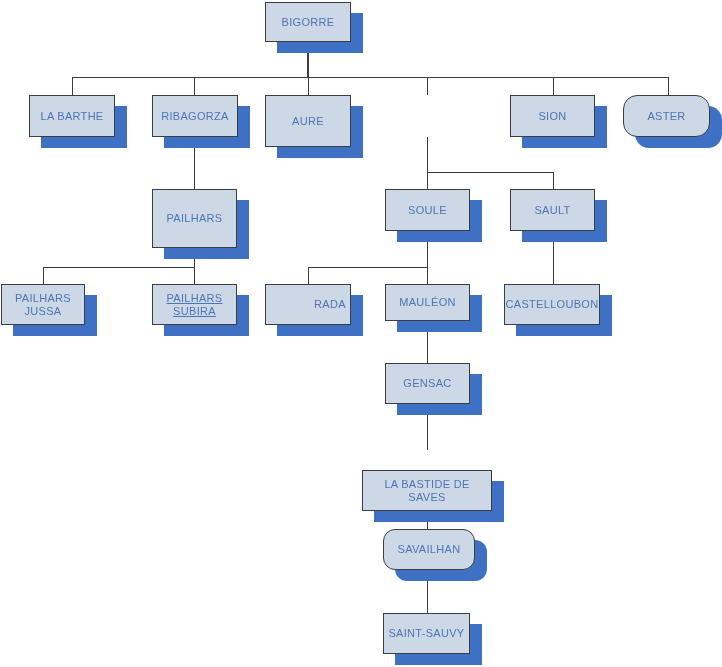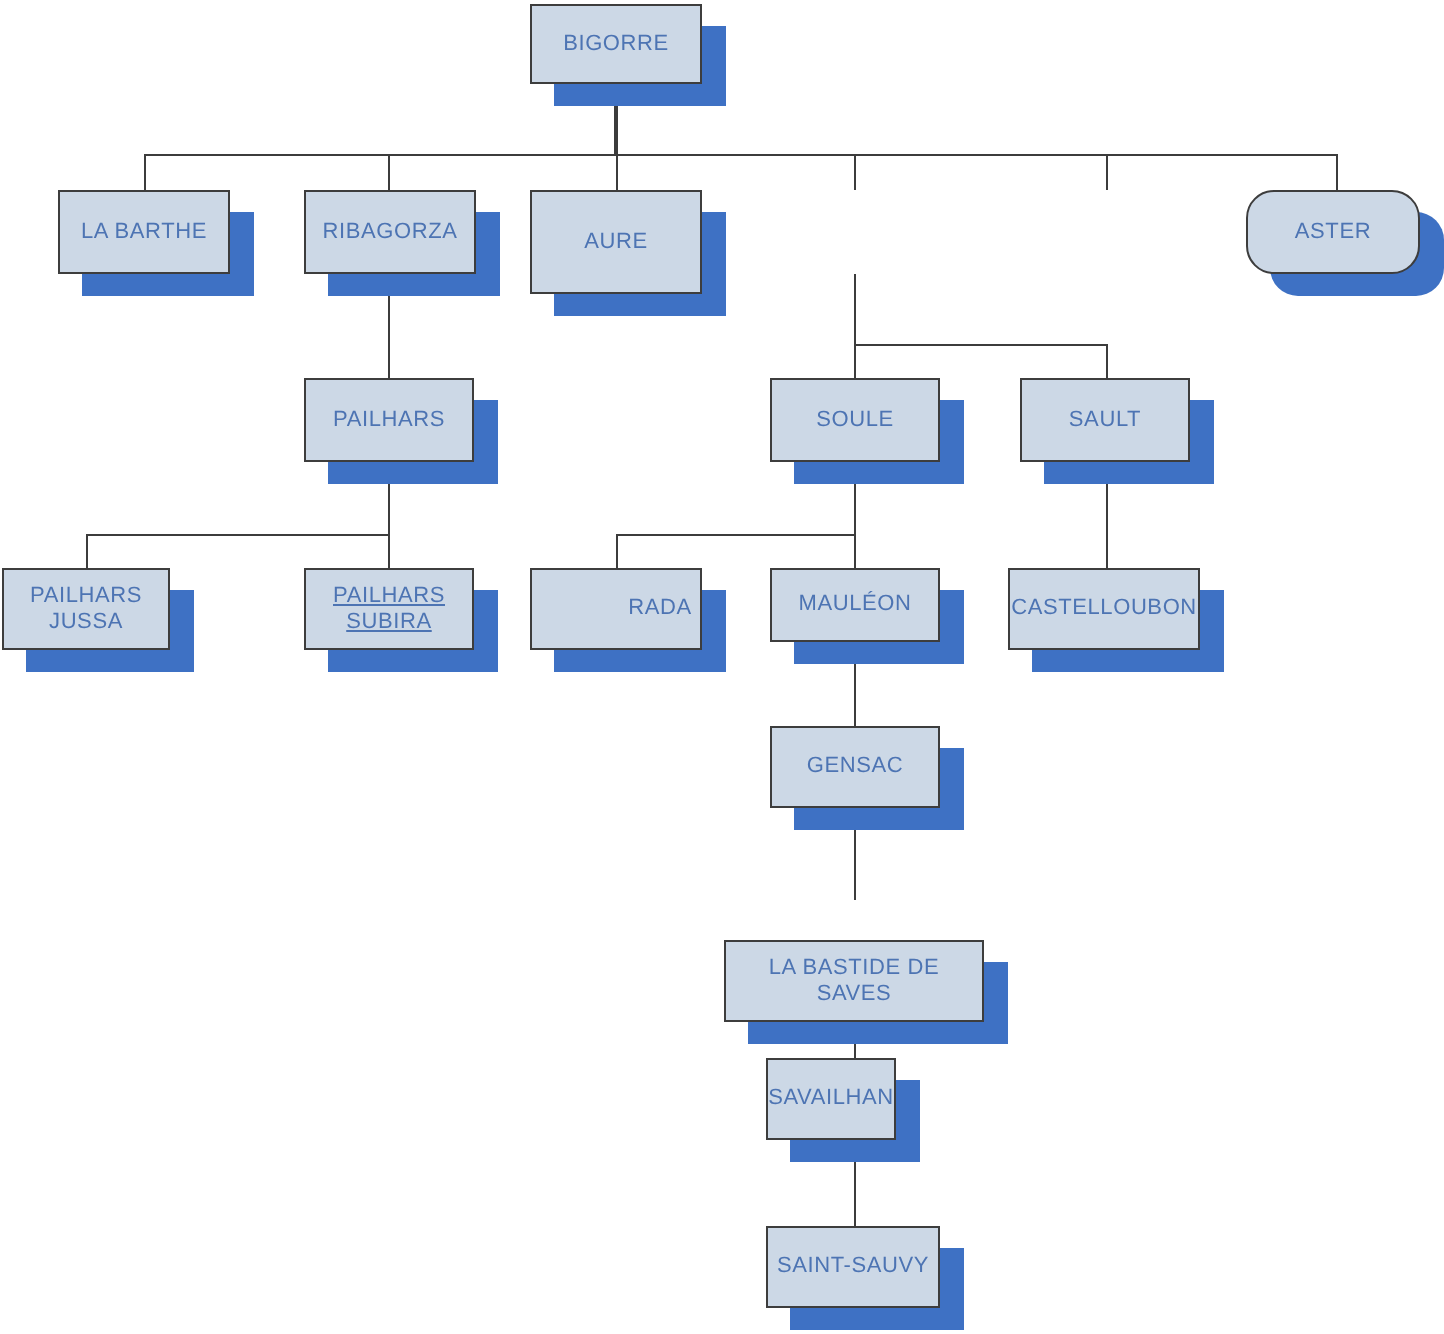--- a/index.html
+++ b/index.html
@@ -34,31 +34,31 @@
   .trunk { width: 2px; }
 
   
   .n-bigorre          { left:265px; top:2px;   width:86px;  height:40px; }
   .n-la-barthe        { left:29px;  top:95px;  width:86px;  height:42px; }
   .n-ribagorza        { left:152px; top:95px;  width:86px;  height:42px; }
   .n-aure             { left:265px; top:95px;  width:86px;  height:52px; }
   .n-lavedan          { left:385px; top:95px;  width:85px;  height:42px; }
   .n-sion             { left:510px; top:95px;  width:85px;  height:42px; }
   .n-aster            { left:623px; top:95px;  width:87px;  height:42px;border-radius:14px; }
-  .n-pailhars         { left:152px; top:189px; width:85px;  height:42px; }
+  .n-pailhars         { left:152px; top:189px; width:85px;  height:59px; }
   .n-soule            { left:385px; top:189px; width:85px;  height:42px; }
   .n-sault            { left:510px; top:189px; width:85px;  height:42px; }
   .n-pailhars-jussa   { left:1px;   top:284px; width:84px;  height:41px; }
   .n-pailhars-subira  { left:152px; top:284px; width:85px;  height:41px;text-decoration:underline; }
   .n-rada             { left:265px; top:284px; width:86px;  height:41px;padding-left:47px; }
   .n-mauleon          { left:385px; top:284px; width:85px;  height:37px; }
   .n-castelloubon     { left:504px; top:284px; width:96px;  height:41px; }
   .n-gensac           { left:385px; top:363px; width:85px;  height:41px; }
   .n-la-bastide       { left:362px; top:450px; width:130px; height:41px;margin-top:20px; }
-  .n-savailhan        { left:383px; top:529px; width:65px;  height:41px; }
+  .n-savailhan        { left:383px; top:529px; width:92px;  height:41px;border-radius:12px; }
   .n-saint-sauvy      { left:383px; top:613px; width:87px;  height:41px; }
 
   
   .c-bigorre-trunk    { left:307px; top:42px;  height:36px; }
   .c-row2-h           { left:72px;  top:77px;  width:597px; }
   .c-drop-la-barthe   { left:72px;  top:77px;  height:18px; }
   .c-drop-ribagorza   { left:194px; top:77px;  height:18px; }
   .c-drop-aure        { left:308px; top:77px;  height:18px; }
   .c-drop-lavedan     { left:427px; top:77px;  height:18px; }
   .c-drop-sion        { left:553px; top:77px;  height:18px; }
@@ -105,20 +105,21 @@
   <div class="line vline c-sault-castelloubon"></div>
   <div class="line vline c-mauleon-gensac"></div>
   <div class="line vline c-gensac-bastide"></div>
   <div class="line vline c-bastide-savailhan"></div>
   <div class="line vline c-savailhan-saintsauvy"></div>
 
   <div class="node n-bigorre">BIGORRE</div>
   <div class="node n-la-barthe">LA BARTHE</div>
   <div class="node n-ribagorza">RIBAGORZA</div>
   <div class="node n-aure">AURE</div>
+  <div class="node n-sion">SION</div>
   <div class="node n-aster">ASTER</div>
   <div class="node n-pailhars">PAILHARS</div>
   <div class="node n-soule">SOULE</div>
   <div class="node n-sault">SAULT</div>
   <div class="node n-pailhars-jussa">PAILHARS JUSSA</div>
   <div class="node n-pailhars-subira">PAILHARS SUBIRA</div>
   <div class="node n-rada">RADA</div>
   <div class="node n-mauleon">MAULÉON</div>
   <div class="node n-castelloubon">CASTELLOUBON</div>
   <div class="node n-gensac">GENSAC</div>

